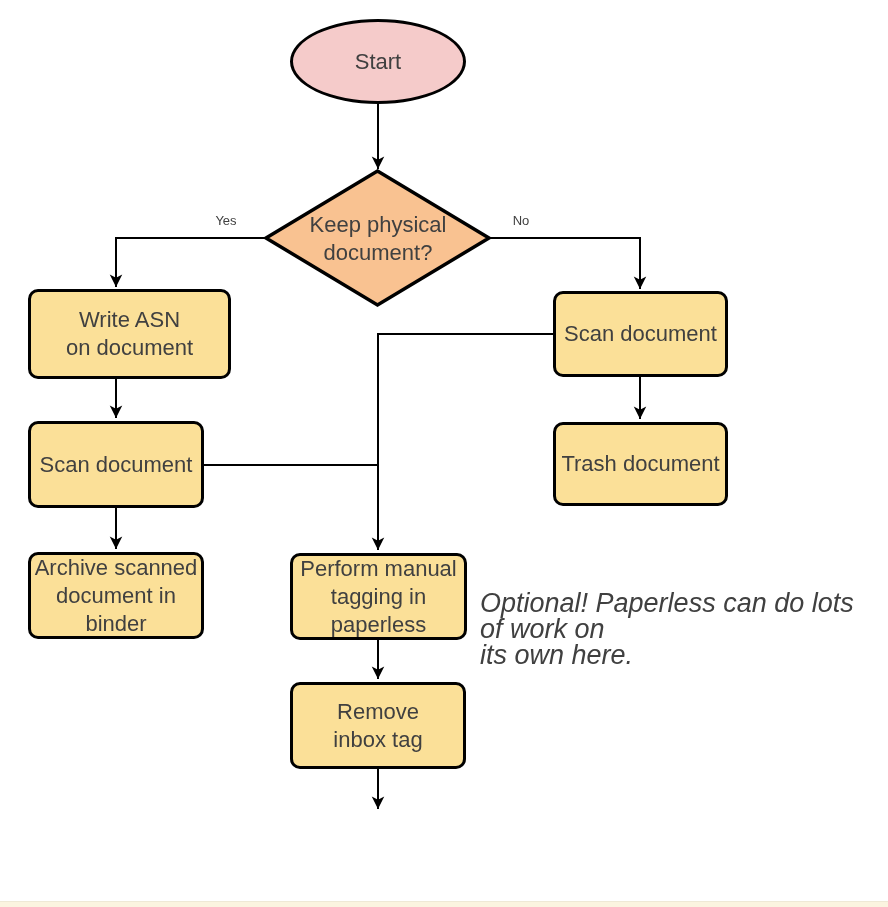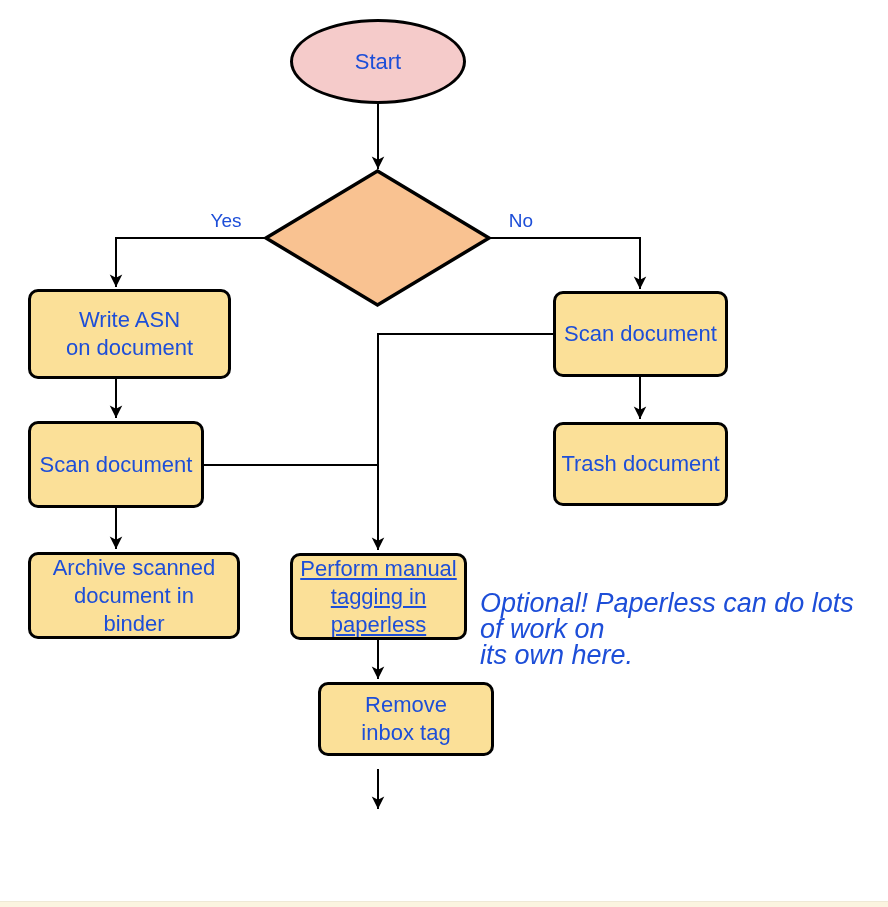--- a/index.html
+++ b/index.html
@@ -3,21 +3,21 @@
 <meta charset="utf-8">
 <style>
   html, body { margin: 0; padding: 0; background: #ffffff; }
   .canvas {
     position: relative;
     width: 888px;
     height: 907px;
     background: #ffffff;
     overflow: hidden;
     font-family: "Liberation Sans", "DejaVu Sans", sans-serif;
-    color: #1d4ed8;
+    color: #404040;
   }
   svg.edge-layer {
     position: absolute;
     left: 0; top: 0;
     width: 888px; height: 907px;
   }
   .edge {
     fill: none;
     stroke: var(--stroke, #000);
     stroke-width: 2;
@@ -53,21 +53,21 @@
     align-items: center;
     justify-content: center;
     text-align: center;
     font-size: 22px;
     line-height: 28px;
     white-space: pre-line;
   }
   .edge-label {
     position: absolute;
     text-align: center;
-    font-size: 19px;
+    font-size: 13px;
     line-height: 24px;
   }
   .annotation {
     position: absolute;
     font-style: italic;
     font-size: 27px;
     line-height: 26px;
     white-space: pre-line;
   }
   .footer-strip {
@@ -111,51 +111,55 @@
 
     <path class="edge" d="M378,769 L378,809" marker-end="url(#arrow)"></path>
 
     <polygon class="diamond" points="377.5,171 489,238 377.5,305 266,238"></polygon>
   </svg>
 
   <div class="node terminator" style="left:290px; top:19px; width:176px; height:85px;">
     <span>Start</span>
   </div>
 
+  <div class="shape-label" style="left:288px; top:209px; width:180px; height:60px;">
+    <span>Keep physical
+document?</span>
+  </div>
 
   <div class="node process" style="left:28px; top:289px; width:203px; height:90px;">
     <span>Write ASN
 on document</span>
   </div>
 
   <div class="node process" style="left:28px; top:421px; width:176px; height:87px;">
     <span>Scan document</span>
   </div>
 
-  <div class="node process" style="left:28px; top:552px; width:212px; height:87px;">
+  <div class="node process" style="left:28px; top:552px; width:176px; height:87px;">
     <span>Archive scanned
 document in
 binder</span>
   </div>
 
   <div class="node process" style="left:553px; top:291px; width:175px; height:86px;">
     <span>Scan document</span>
   </div>
 
   <div class="node process" style="left:553px; top:422px; width:175px; height:84px;align-items:center;">
     <span>Trash document</span>
   </div>
 
-  <div class="node process" style="left:290px; top:553px; width:177px; height:87px;text-decoration:underline;">
+  <div class="node process" style="left:290px; top:553px; width:177px; height:87px;">
     <span>Perform manual
 tagging in
 paperless</span>
   </div>
 
-  <div class="node process" style="left:290px; top:682px; width:176px; height:74px;margin-left:28px;">
+  <div class="node process" style="left:290px; top:682px; width:176px; height:87px;">
     <span>Remove
 inbox tag</span>
   </div>
 
 
   <div class="edge-label" style="left:196px; top:209px; width:60px;">Yes</div>
   <div class="edge-label" style="left:491px; top:209px; width:60px;">No</div>
 
   <div class="annotation" style="left:480px; top:590px; width:400px;">Optional! Paperless can do lots of work on
 its own here.</div>

